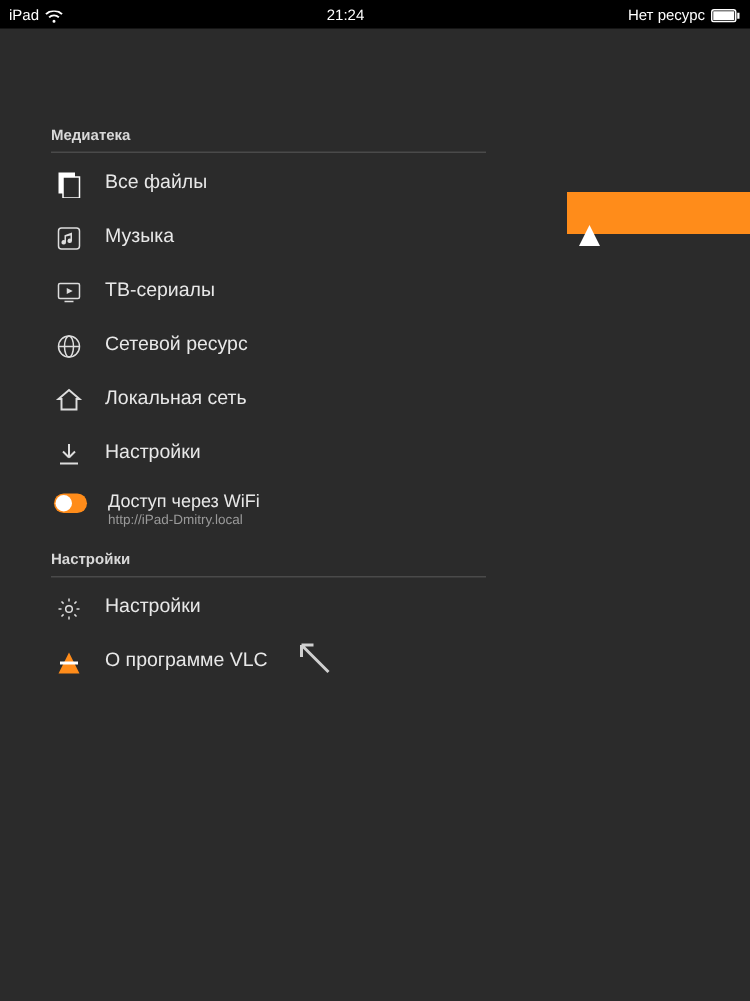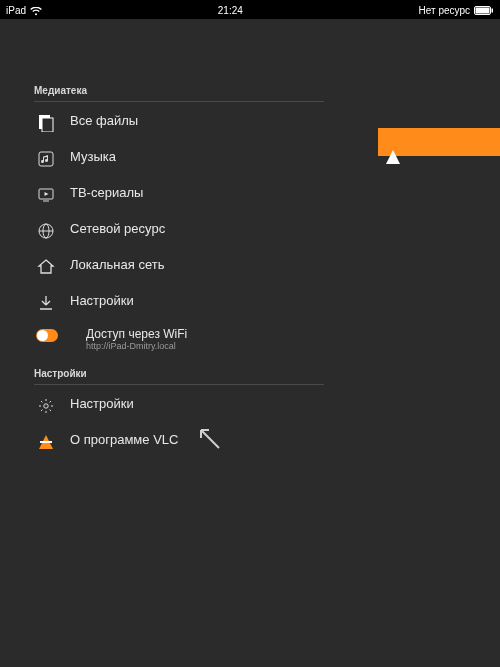--- a/index.html
+++ b/index.html
@@ -7,21 +7,21 @@
   .statusbar{height:14px;padding:3px 6px 0 6px;color:#fff;font-size:10px;display:flex;justify-content:space-between;align-items:center}
   .sb-left{display:flex;align-items:flex-end;gap:4px}
   .sb-right{display:flex;align-items:center;gap:4px}
   .wifi-icon,.battery-icon{display:inline-flex;align-items:center}
   .content{position:absolute;top:19px;left:0;width:500px;height:650px;background:#2b2b2b}
   .side{position:absolute;left:34px;top:56px;width:290px;color:#ddd}
   .section-h{font-size:10px;font-weight:600;color:#d8d8d8;padding:0 0 5px 0;border-bottom:1px solid #4a4a4a;margin-bottom:3px;margin-top:10px}
   .item{display:flex;gap:14px;padding:8px 2px;font-size:13px;color:#e8e8e8;cursor:pointer}
   .item .ic{width:20px;height:20px;display:flex;align-items:center;justify-content:center;flex:0 0 20px}
   .item .txt{flex:1}
-  .wifi-item{display:flex;align-items:flex-start;gap:28px;padding:6px 2px}
+  .wifi-item{display:flex;align-items:flex-start;gap:14px;padding:6px 2px}
   .toggle{width:22px;height:13px;border-radius:7px;background:#ff8c1a;position:relative;flex:0 0 22px;margin-top:2px}
   .toggle .knob{position:absolute;width:11px;height:11px;border-radius:50%;background:#fff;top:1px;left:1px}
   .wifi-txt{flex:1}
   .wifi-title{font-size:12px;color:#e8e8e8}
   .wifi-url{font-size:9px;color:#9a9a9a;line-height:1.25}
   .top-orange{position:absolute;right:0;top:109px;width:122px;height:28px;background:#ff8c1a;display:flex;align-items:center;padding-left:8px;box-sizing:border-box}
   .cone{width:0;height:0;border-left:7px solid transparent;border-right:7px solid transparent;border-bottom:14px solid #fff;position:relative}
   .cone::after{content:"";position:absolute;left:-6px;top:6px;width:12px;height:2px;background:#ff8c1a}
   .vlc-cone{width:0;height:0;border-left:7px solid transparent;border-right:7px solid transparent;border-bottom:14px solid #ff8c1a;position:relative}
   .vlc-cone::after{content:"";position:absolute;left:-6px;top:6px;width:12px;height:2px;background:#fff}

